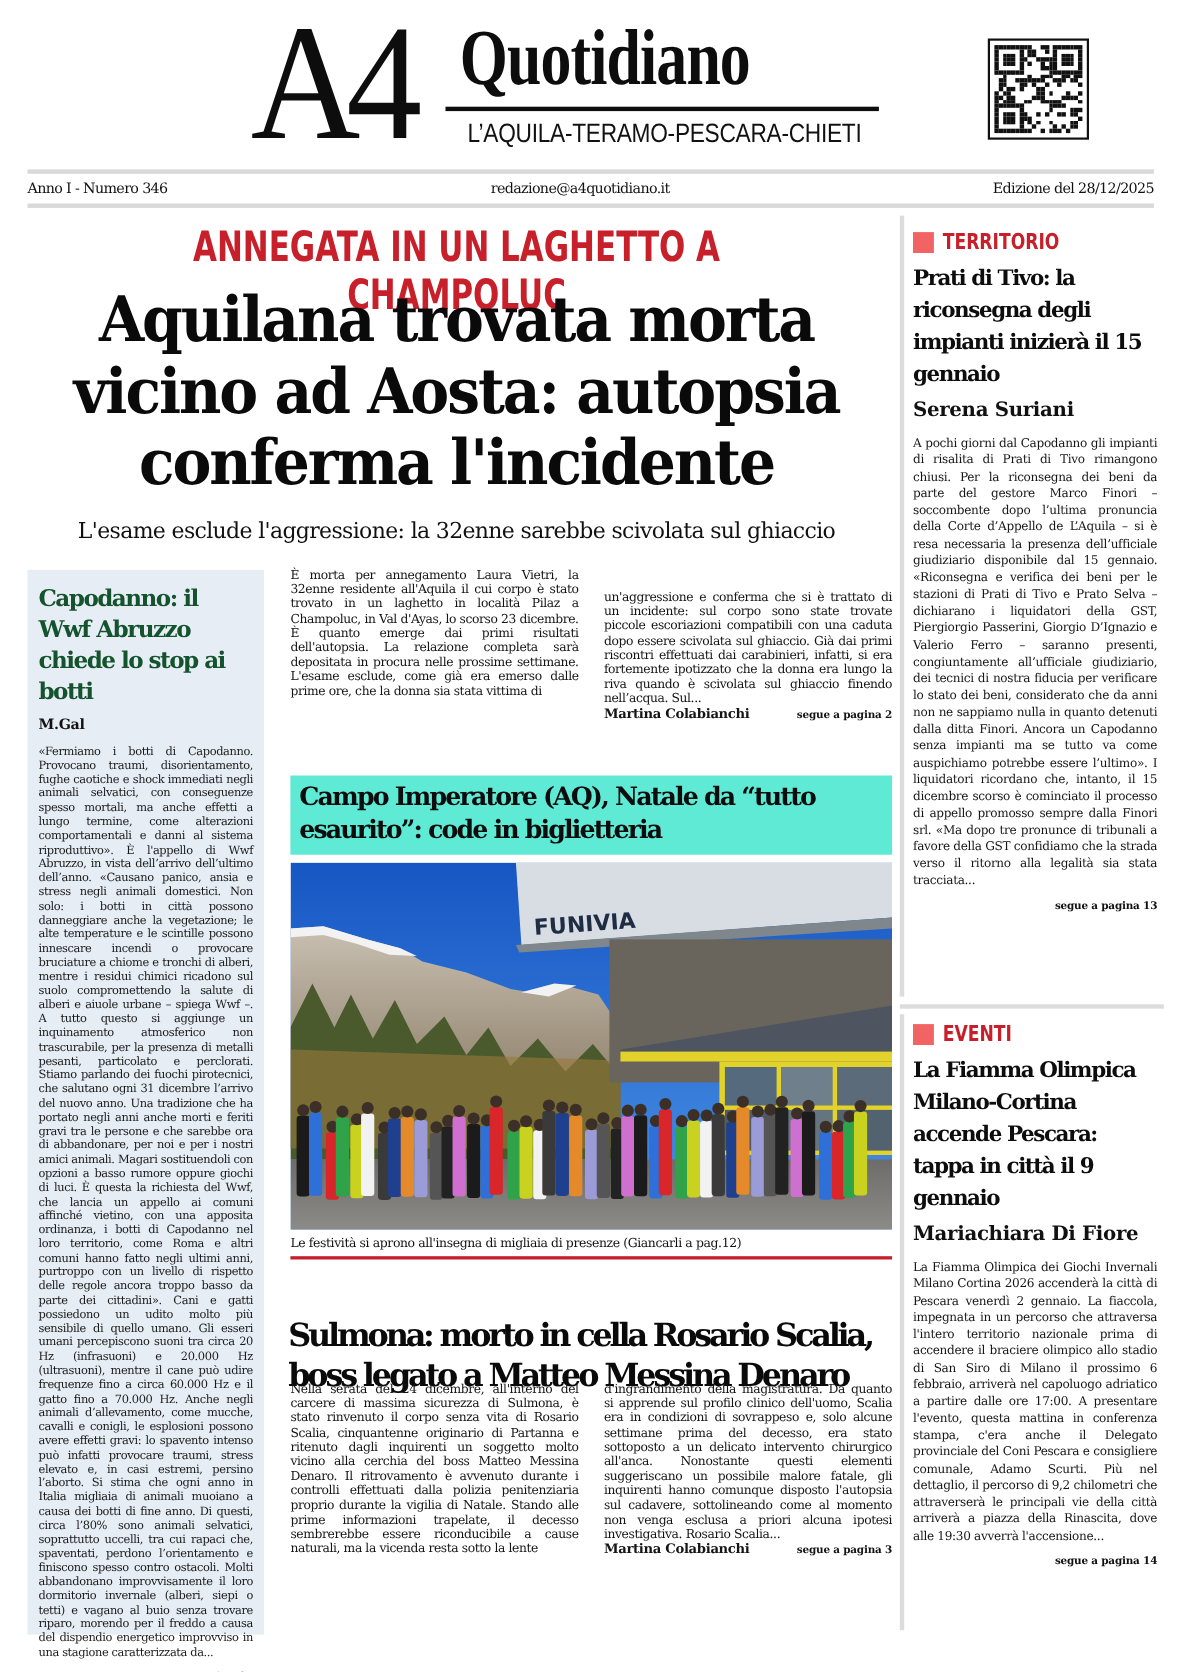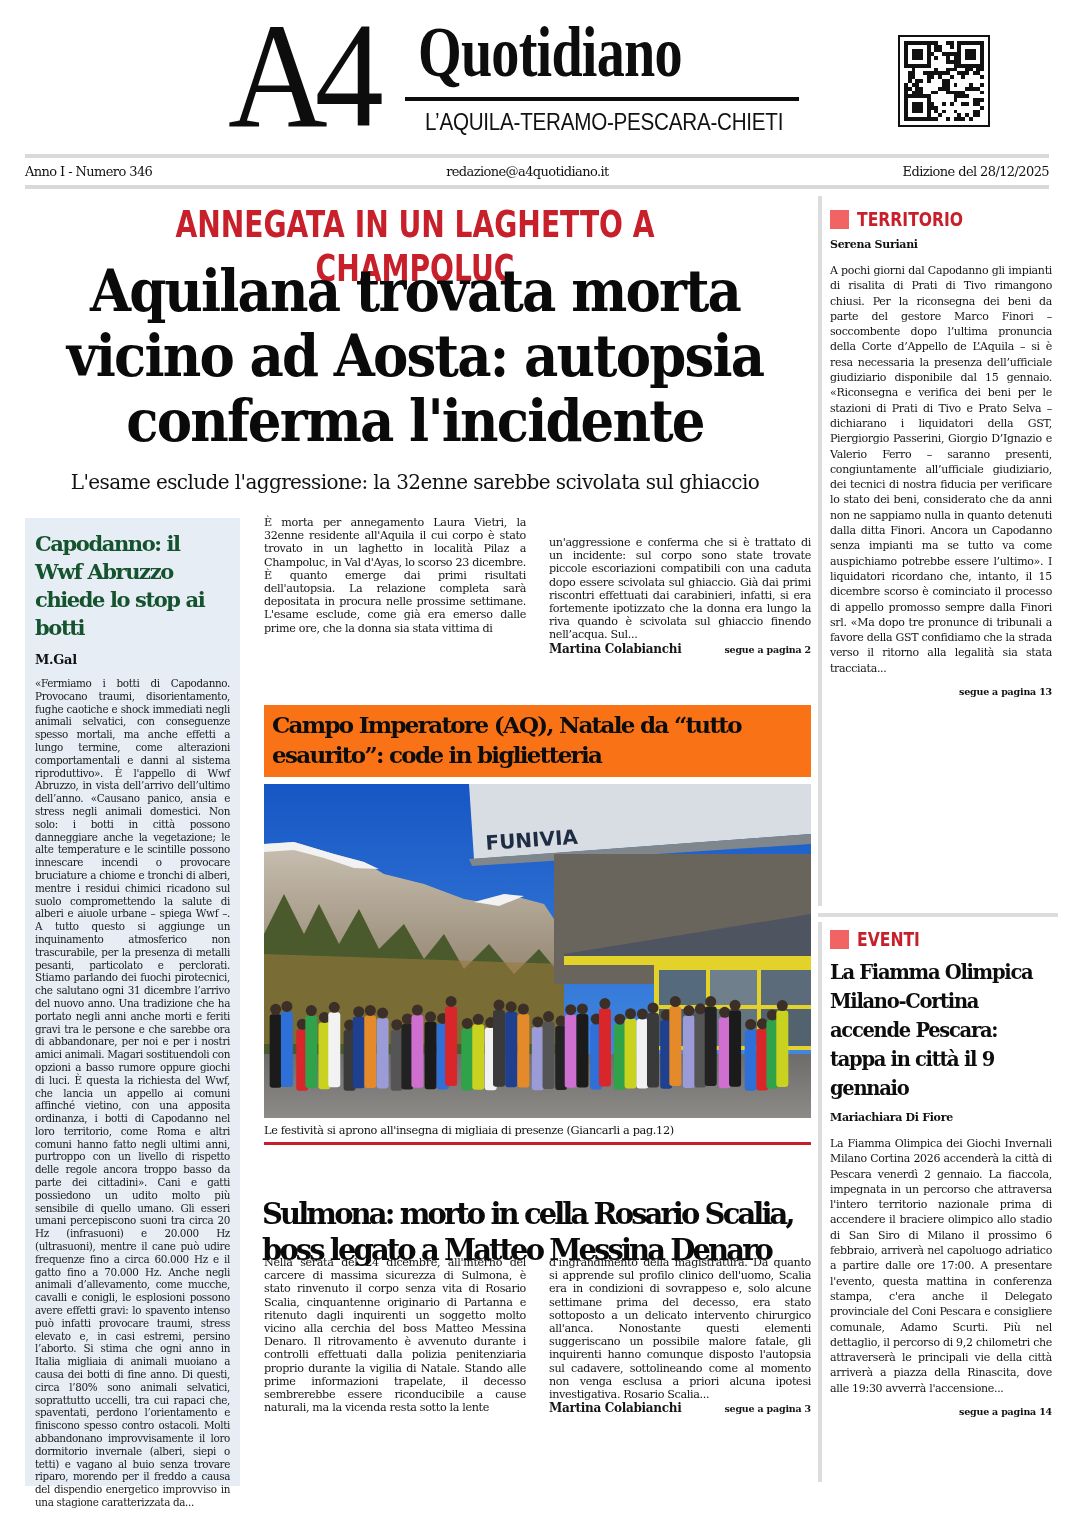--- a/index.html
+++ b/index.html
@@ -37,40 +37,40 @@
 
   
   .col { position: absolute; font-size: 11.2px; line-height: 13.2px; text-align: justify; letter-spacing: -0.35px; color: #151515; }
   .col-a { left: 264px; top: 516px; width: 262px; }
   .col-b { left: 549px; top: 516px; width: 262px; margin-top: 20px; }
   .sig-row { display: flex; justify-content: space-between; align-items: baseline; margin-top: 1px; }
   .sig-author { font-weight: bold; font-size: 12px; letter-spacing: -0.3px; }
   .sig-cont { font-weight: bold; font-size: 9.5px; letter-spacing: -0.2px; }
 
   
-  .photo-title-box { position: absolute; left: 264px; top: 705px; width: 547px; height: 72px; background: #f97316; padding: 5px 8px; }
+  .photo-title-box { position: absolute; left: 264px; top: 705px; width: 547px; height: 72px; background: #5eead4; padding: 5px 8px; }
   .photo-title-box h3 { font-family: "DejaVu Serif", serif; font-weight: bold; font-size: 23px; line-height: 30px; letter-spacing: -1.7px; color: #0d0d0d; }
   .photo { position: absolute; left: 264px; top: 784px; width: 547px; height: 334px; overflow: hidden; }
   .photo svg { display: block; }
   .caption { position: absolute; left: 264px; top: 1124px; width: 547px; font-size: 11.3px; line-height: 14px; letter-spacing: -0.35px; color: #111; }
   .caption-rule { position: absolute; left: 264px; top: 1142px; width: 547px; height: 3px; background: #c8202a; }
 
   
   .sulmona-title { position: absolute; left: 262px; top: 1160px; width: 560px; font-family: "DejaVu Serif", serif; font-weight: bold; font-size: 29px; line-height: 36px; letter-spacing: -2.9px; color: #0a0a0a; margin-top: 36px; }
   .col-c { left: 264px; top: 1256px; width: 262px; }
   .col-d { left: 549px; top: 1256px; width: 262px; }
 
   
   .right-vrule { position: absolute; left: 818px; width: 4px; background: #dcdcdc; }
   .rsec { position: absolute; left: 830px; width: 222px; }
-  .rsec .tag { display: flex; align-items: center; gap: 8px; }
+  .rsec .tag { display: flex; align-items: flex-end; gap: 8px; }
   .rsec .tag-sq { width: 19px; height: 19px; background: #f26464; }
   .rsec .tag-label { font-family: "DejaVu Sans", sans-serif; font-weight: bold; font-size: 20px; line-height: 22px; color: #c8202a; transform: scaleX(0.78); transform-origin: left center; letter-spacing: 0px; }
   .rsec h3 { margin-top: 8px; font-family: "DejaVu Serif", serif; font-weight: bold; font-size: 19.5px; line-height: 29px; letter-spacing: -1.3px; color: #0d0d0d; }
-  .rsec .byline { margin-top: 8px; font-weight: bold; font-size: 11px; letter-spacing: -0.3px; }
+  .rsec .byline { margin-top: 8px; font-weight: bold; font-size: 18px; letter-spacing: -0.3px; }
   .rsec .body { margin-top: 12px; font-size: 11px; line-height: 15.3px; text-align: justify; letter-spacing: -0.3px; color: #151515; }
   .rsec .cont { margin-top: 10px; text-align: right; font-weight: bold; font-size: 9.5px; letter-spacing: -0.2px; }
   .r-hrule { position: absolute; left: 818px; top: 913px; width: 240px; height: 4px; background: #dcdcdc; }
 </style>
 </head>
 <body>
 
 <header class="masthead">
   <div class="logo-a4">A4</div>
   <div class="logo-name">Quotidiano</div>
@@ -700,20 +700,21 @@
 
 <div class="right-vrule" style="top:196px;height:710px;"></div>
 <div class="r-hrule"></div>
 <div class="right-vrule" style="top:922px;height:560px;"></div>
 
 <section class="rsec" style="top:208px;">
   <div class="tag">
     <span class="tag-sq"></span>
     <span class="tag-label">TERRITORIO</span>
   </div>
+  <h3>Prati di Tivo: la riconsegna degli impianti inizierà il 15 gennaio</h3>
   <div class="byline">Serena Suriani</div>
   <p class="body">A pochi giorni dal Capodanno gli impianti di risalita di Prati di Tivo rimangono chiusi. Per la riconsegna dei beni da parte del gestore Marco Finori – soccombente dopo l’ultima pronuncia della Corte d’Appello de L’Aquila – si è resa necessaria la presenza dell’ufficiale giudiziario disponibile dal 15 gennaio. «Riconsegna e verifica dei beni per le stazioni di Prati di Tivo e Prato Selva – dichiarano i liquidatori della GST, Piergiorgio Passerini, Giorgio D’Ignazio e Valerio Ferro – saranno presenti, congiuntamente all’ufficiale giudiziario, dei tecnici di nostra fiducia per verificare lo stato dei beni, considerato che da anni non ne sappiamo nulla in quanto detenuti dalla ditta Finori. Ancora un Capodanno senza impianti ma se tutto va come auspichiamo potrebbe essere l’ultimo». I liquidatori ricordano che, intanto, il 15 dicembre scorso è cominciato il processo di appello promosso sempre dalla Finori srl. «Ma dopo tre pronunce di tribunali a favore della GST confidiamo che la strada verso il ritorno alla legalità sia stata tracciata...</p>
   <div class="cont">segue a pagina 13</div>
 </section>
 
 <section class="rsec" style="top:928px;">
   <div class="tag">
     <span class="tag-sq"></span>
     <span class="tag-label">EVENTI</span>
   </div>

